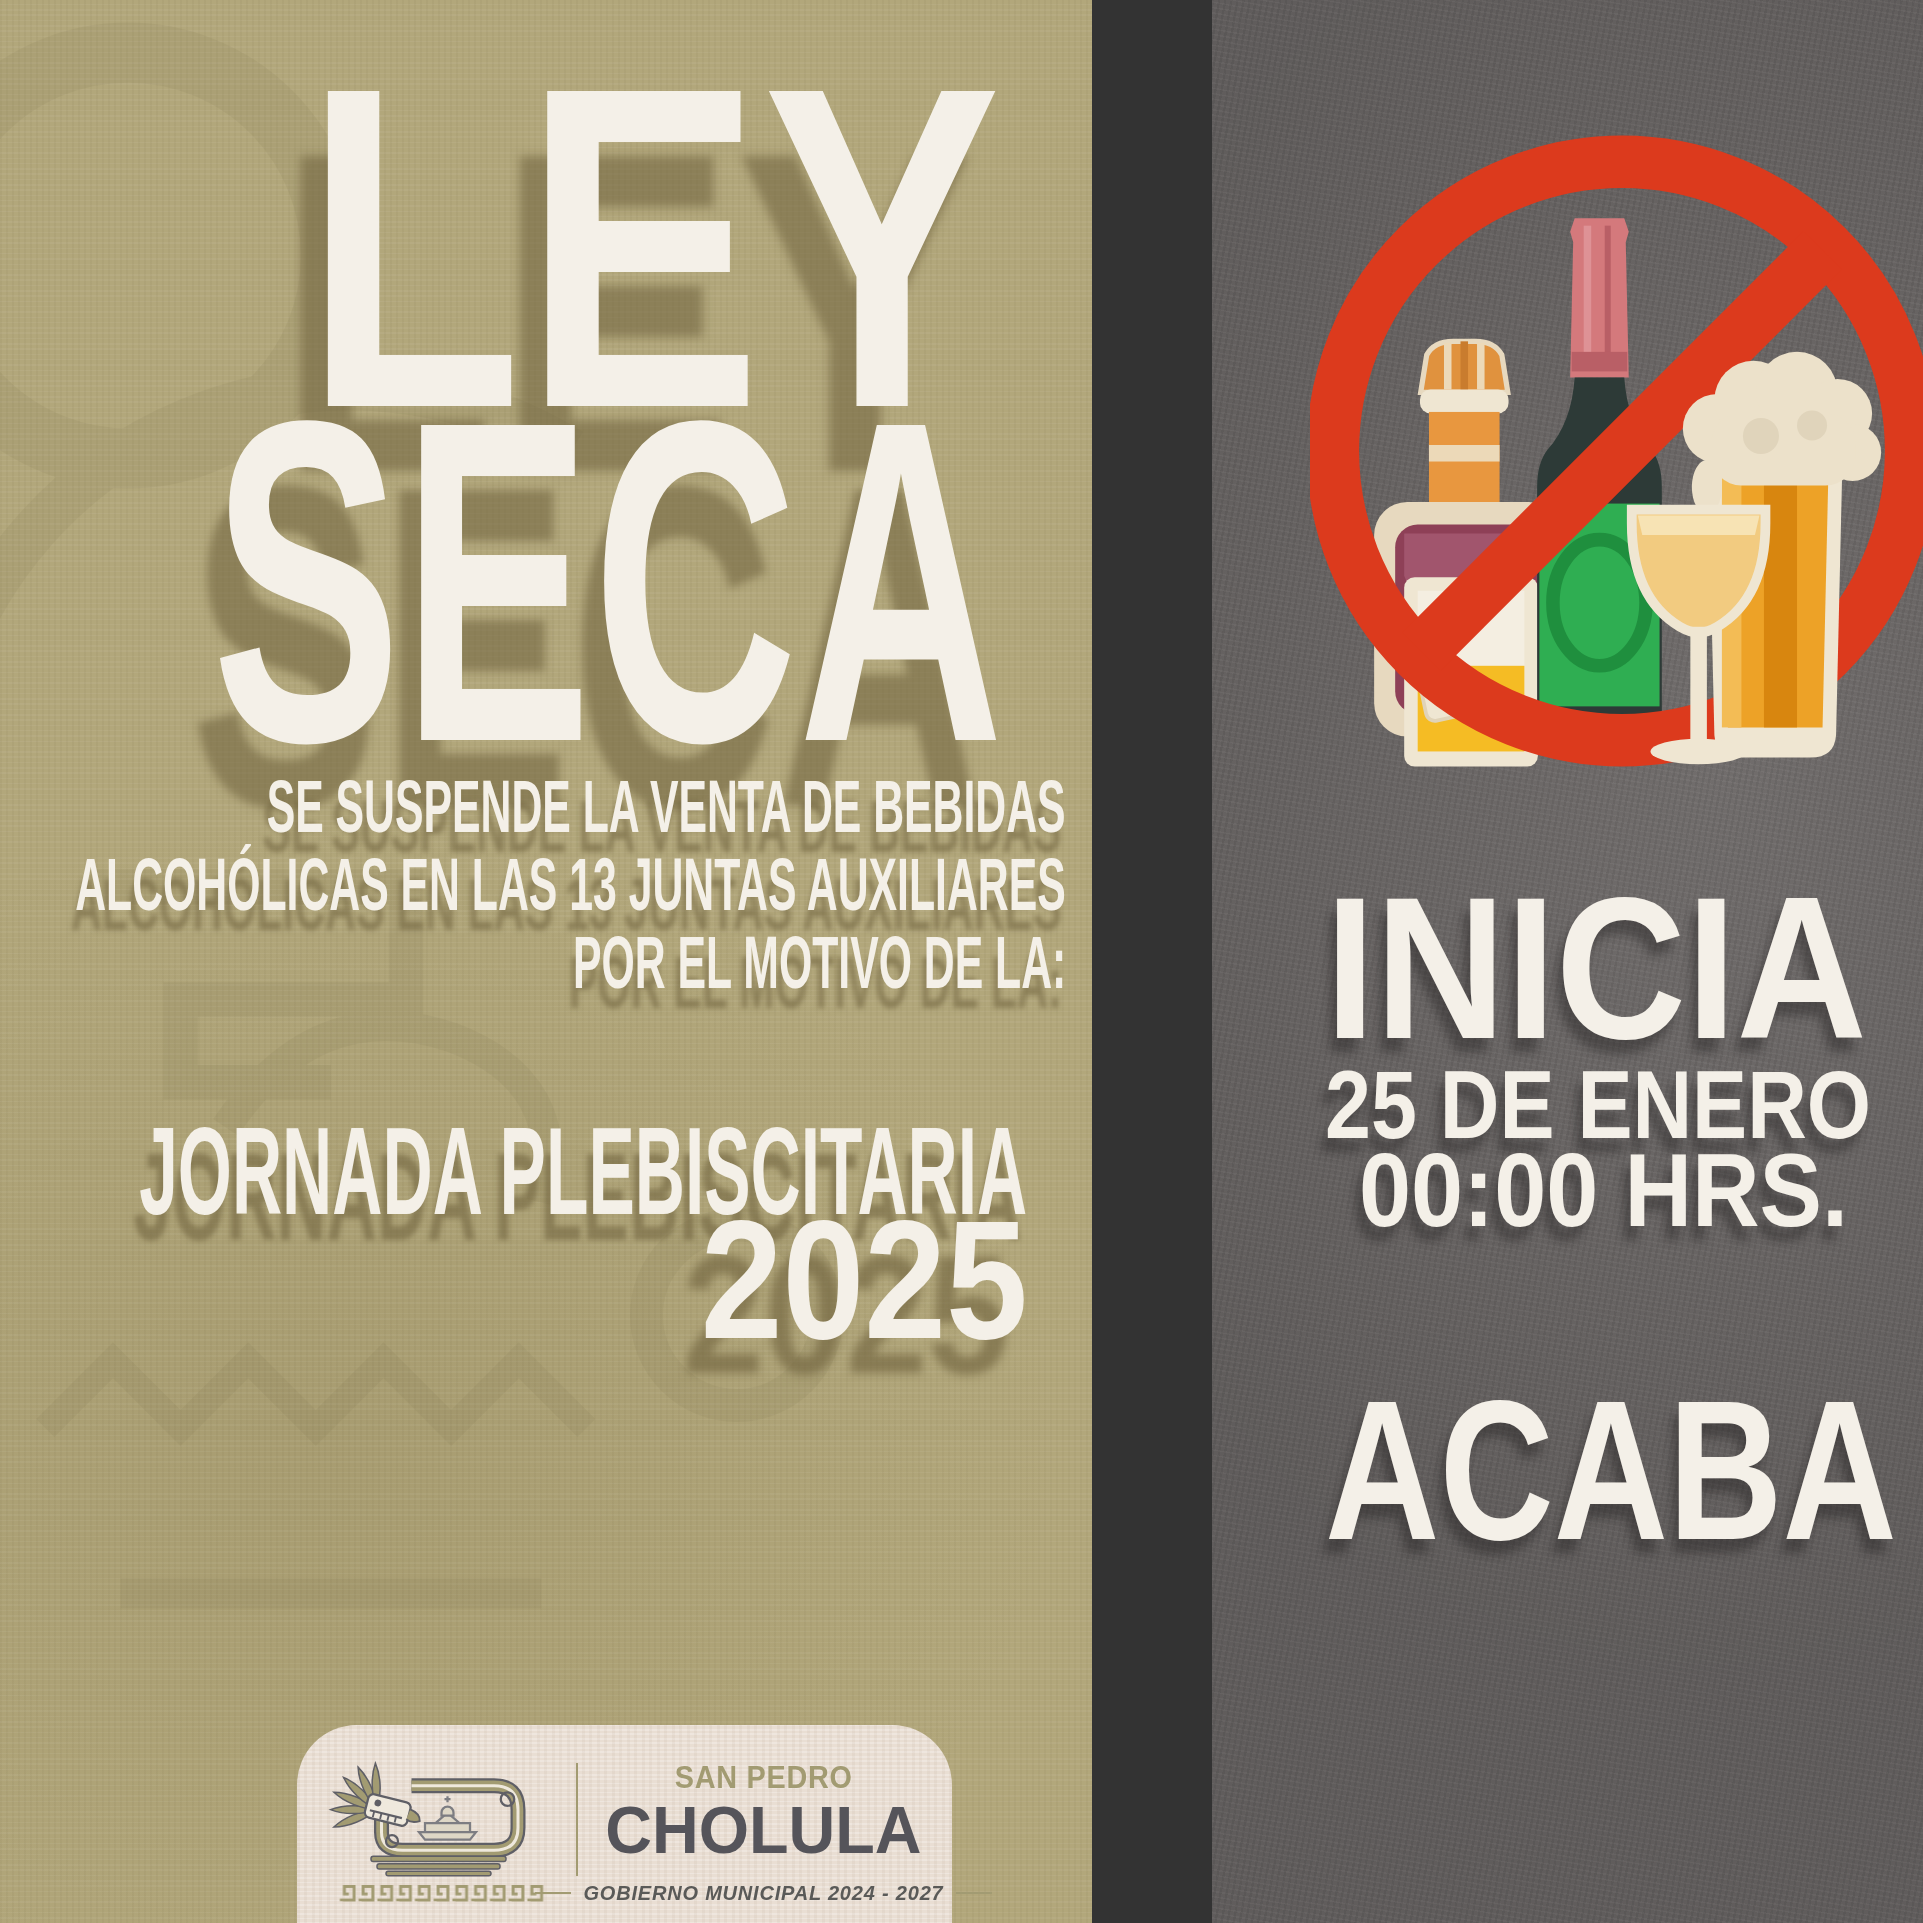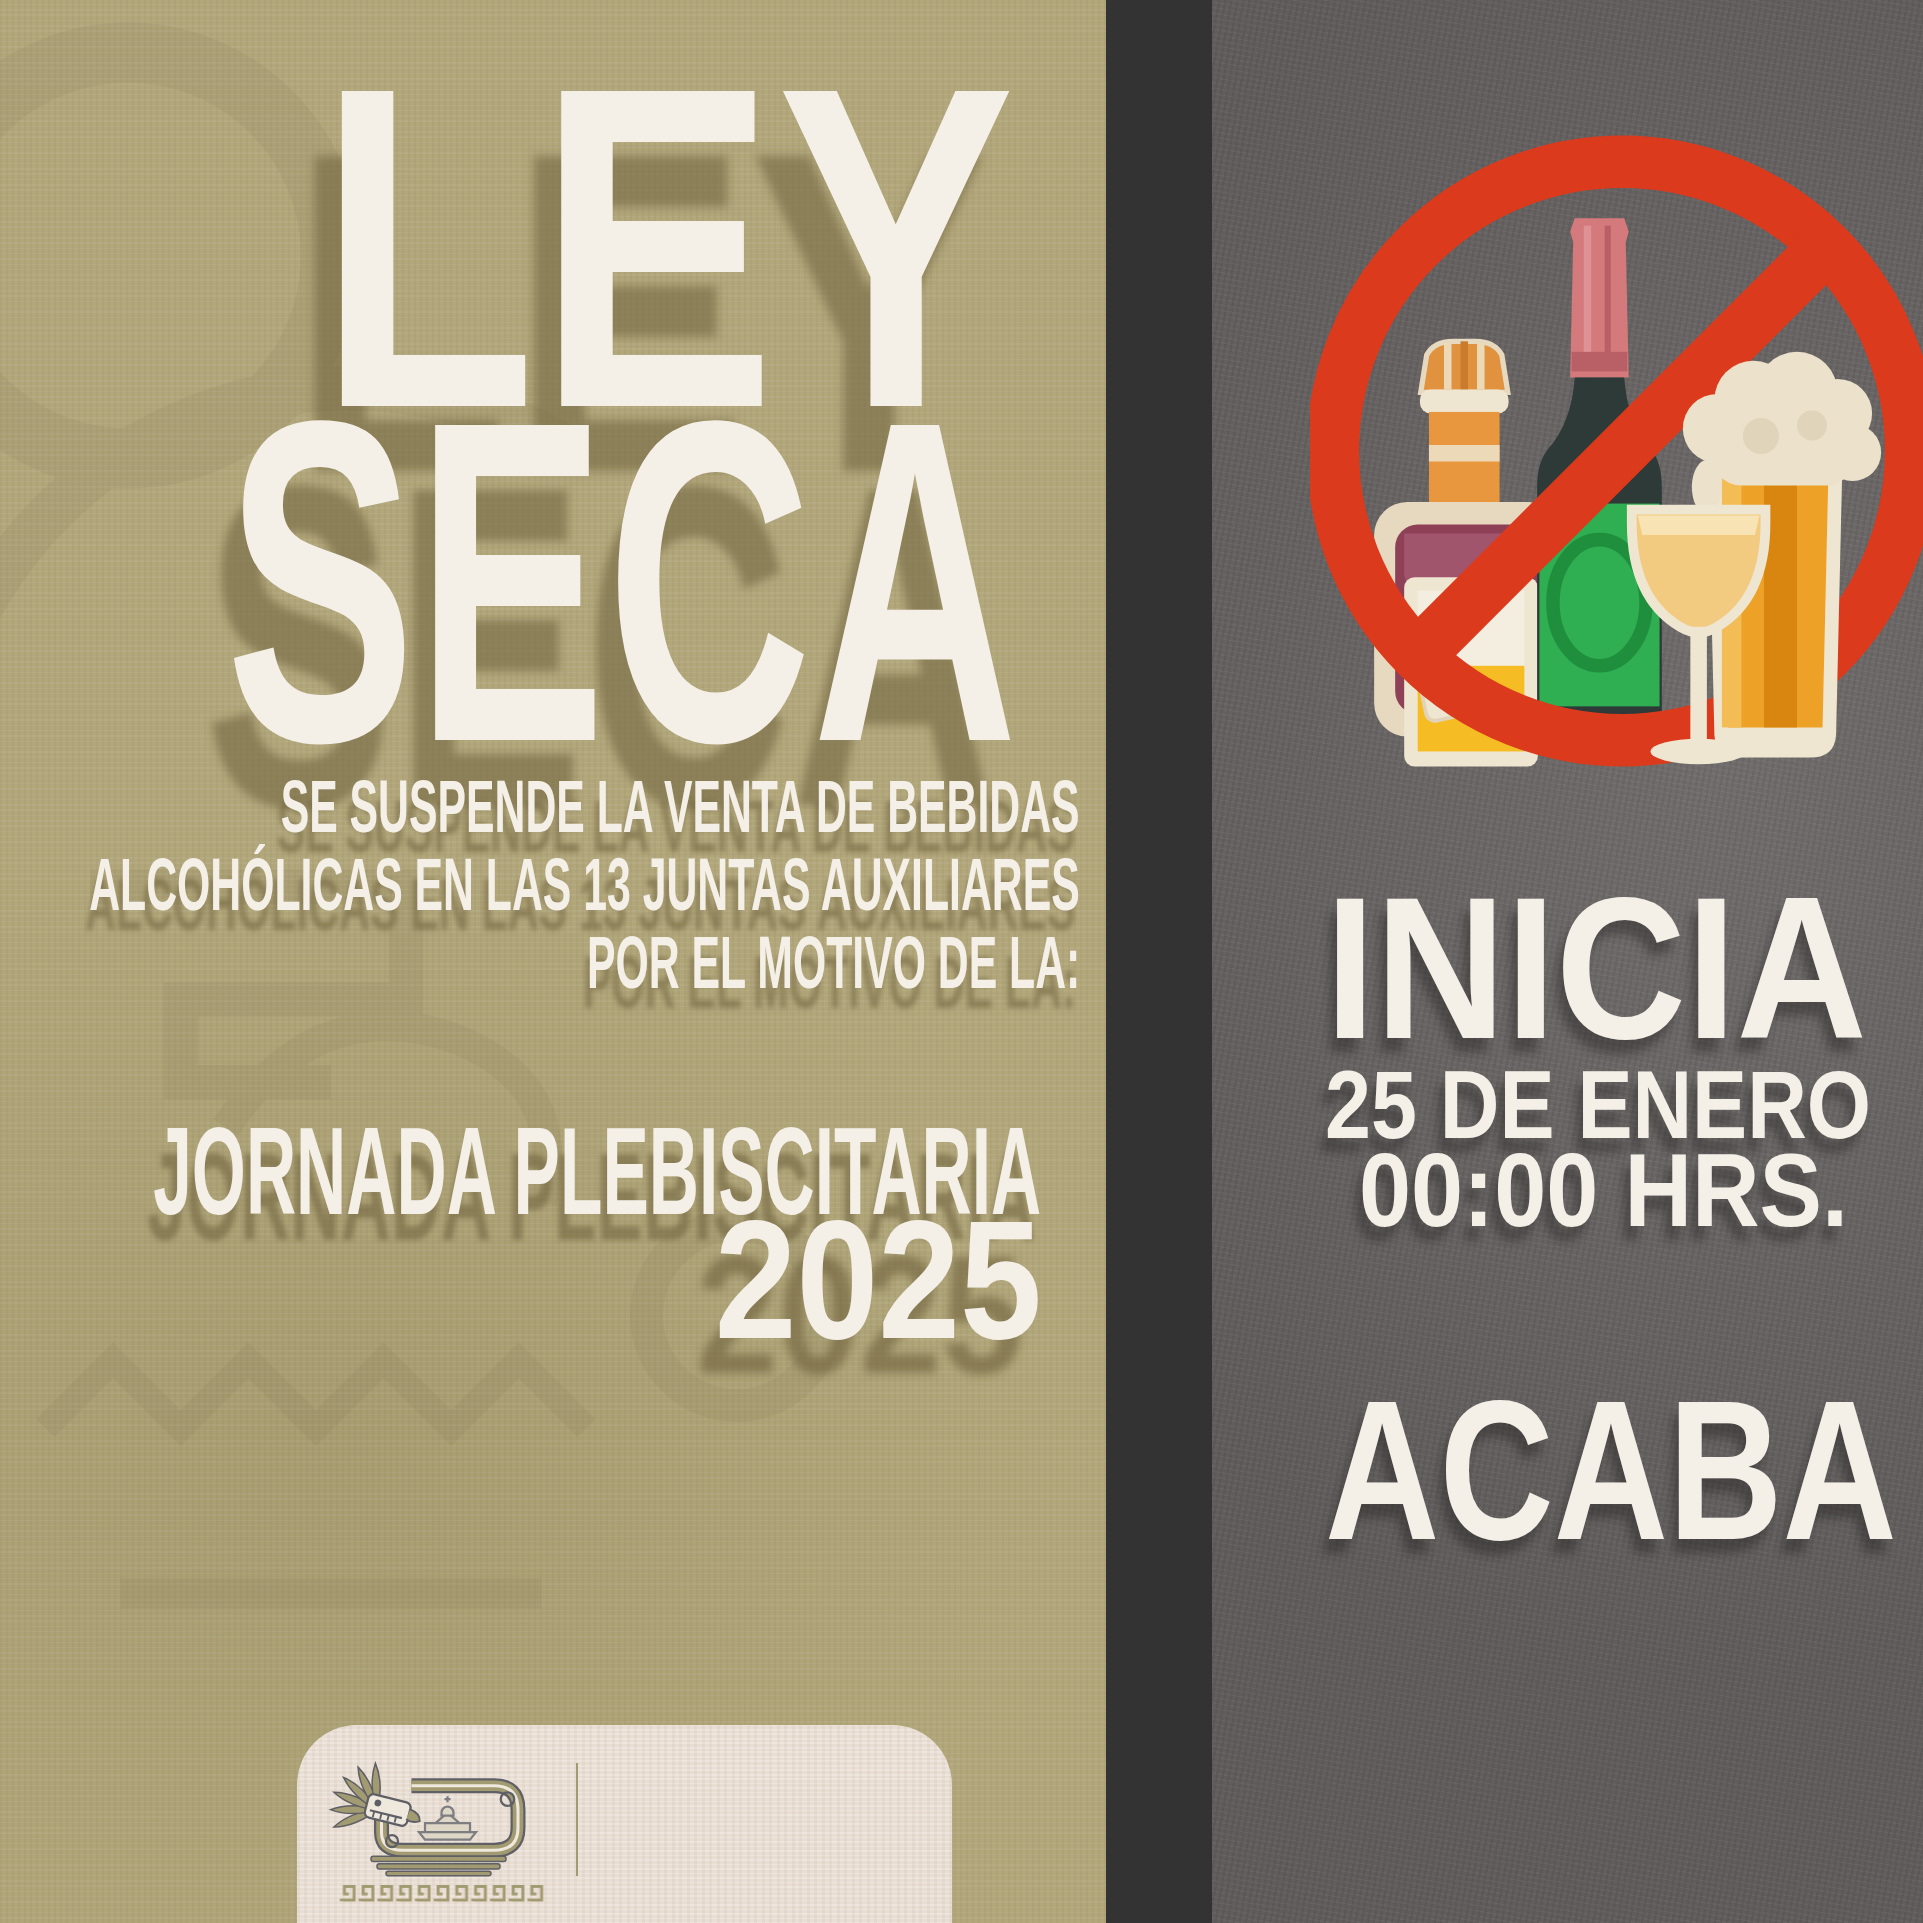--- a/index.html
+++ b/index.html
@@ -8,21 +8,20 @@
     font-family:"Liberation Sans","DejaVu Sans",sans-serif;font-weight:700;
   }
   
   .left-panel{
     position:absolute;left:0;top:0;width:1092px;height:1924px;
     background:
       repeating-linear-gradient(90deg, rgba(90,78,45,.05) 0 2.3px, rgba(255,255,255,0) 2.3px 6px),
       repeating-linear-gradient(0deg, rgba(255,255,255,.05) 0 1.5px, rgba(255,255,255,0) 1.5px 5.3px),
       radial-gradient(1052px 902px at 30% 75%, rgba(120,106,64,.18), rgba(0,0,0,0) 70%),
       var(--left-bg,#b2a77b);
-    padding-left: 14px;
   }
   .watermark{position:absolute;left:0;top:0;width:1160px;height:1924px;opacity:.09;}
   .left-text{color:var(--text-light,#f4f0e8);white-space:nowrap;}
   .title-block{position:absolute;top:80px;right:88px;text-align:right;line-height:334px;}
   .title-line{display:block;font-size:458px;letter-spacing:1.5px;}
   .title-line > span{display:inline-block;transform-origin:100% 50%;
     text-shadow:-35px 65px 10.5px rgba(110,97,60,.55);}
   .t1 > span{transform:scaleX(.78);}
   .t2 > span{transform:scaleX(.62);}
   .body-block{position:absolute;top:767px;right:26px;text-align:right;}
@@ -166,20 +165,33 @@
         <defs>
           <pattern id="mk" width="25" height="22" patternUnits="userSpaceOnUse">
             <path d="M2,20 H21 V2 H8 V12 H14" fill="none" stroke="#a29b72" stroke-width="4"></path>
           </pattern>
         </defs>
         <rect width="275" height="22" fill="url(#mk)"></rect>
       </svg>
 
       <div class="card-divider"></div>
 
+      <div class="card-text">
+        <div class="city-top">
+          <span>SAN PEDRO</span></div>
+        <div class="city-name">
+          <span>CHOLULA</span></div>
+        <div class="legend-row">
+          <div class="legend-rule"></div>
+          <div class="legend-square"></div>
+          <div class="legend-text">GOBIERNO MUNICIPAL 2024 - 2027</div>
+          <div class="legend-square"></div>
+          <div class="legend-rule"></div>
+        </div>
+      </div>
     </div>
   </div>
 
   <div class="right-panel">
 
     <svg class="no-alcohol" viewBox="0 0 830 900">
 
       <g>
         <path d="M155,322 q10,-18 35,-18 h30 q25,0 35,18 l8,50 h-116 z" fill="#e0923e" stroke="#e7d9bf" stroke-width="7"></path>
         <rect x="178" y="306" width="10" height="62" fill="#ecd9b8"></rect>

